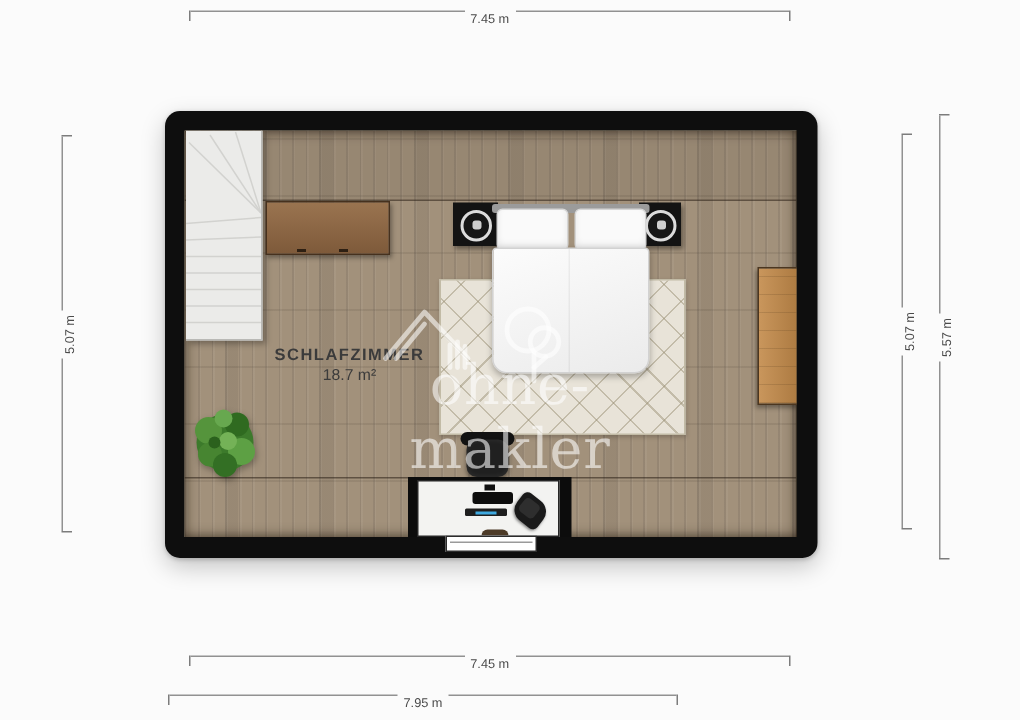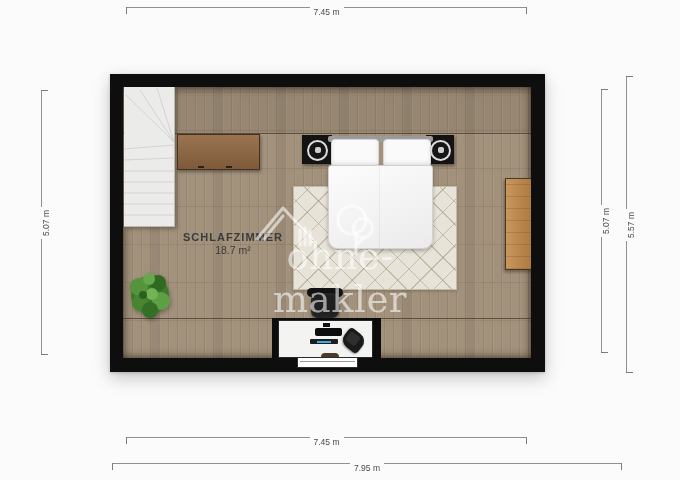--- a/index.html
+++ b/index.html
@@ -4,21 +4,21 @@
 <style>
   html,body{margin:0;padding:0;}
   body{
     width:680px;height:480px;position:relative;overflow:hidden;
     background:#fbfbfb;
     font-family:"Liberation Sans",sans-serif;
   }
   
   .plan{
     position:absolute;left:110px;top:74px;width:435px;height:298px;
-    background:#0e0e0e;border-radius:0;
+    background:#0e0e0e;border-radius:10px;
     box-shadow:0 6px 16px rgba(0,0,0,.22), 0 1px 3px rgba(0,0,0,.18);
   }
   .floor{
     position:absolute;left:13px;top:13px;width:408px;height:271px;
     background-color:#a2917b;
     background-image:
       repeating-linear-gradient(90deg, rgba(255,255,255,.05) 0 2px, transparent 2px 9px),
       repeating-linear-gradient(90deg, rgba(62,50,38,.18) 0 1px, transparent 1px 9px),
       repeating-linear-gradient(90deg, transparent 0 27px, rgba(0,0,0,.06) 27px 36px, transparent 36px 63px),
       repeating-linear-gradient(0deg, transparent 0 37px, rgba(50,40,30,.10) 37px 38px);
@@ -104,21 +104,21 @@
   .dim{position:absolute;display:flex;color:#4a4a4a;font-size:8.5px;}
   .dim .seg{flex:1;height:1px;background:#919191;}
   .dim .tick-v{width:1px;height:7px;background:#7c7c7c;}
   .dim .lbl{padding:0 4px;white-space:nowrap;}
   .dim.v{flex-direction:column;width:12px;}
   .dim.v .seg{flex:1;width:1px;height:auto;background:#919191;}
   .dim.v .tick-h{width:7px;height:1px;background:#7c7c7c;}
   .dim.v .lbl{padding:3px 0;writing-mode:vertical-rl;transform:rotate(180deg);}
   .dim.top{left:126px;top:7px;width:401px;}
   .dim.b1{left:126px;top:437px;width:401px;}
-  .dim.b2{left:112px;top:463px;width:510px;}
+  .dim.b2{left:112px;top:463px;width:340px;}
   .dim.left{left:41px;top:90px;height:265px;}
   .dim.r1{left:601px;top:89px;height:264px;}
   .dim.r2{left:626px;top:76px;height:297px;}
 </style>
 </head>
 <body>
 
 <div class="plan">
   <div class="floor">
     <div class="band-top"></div>

